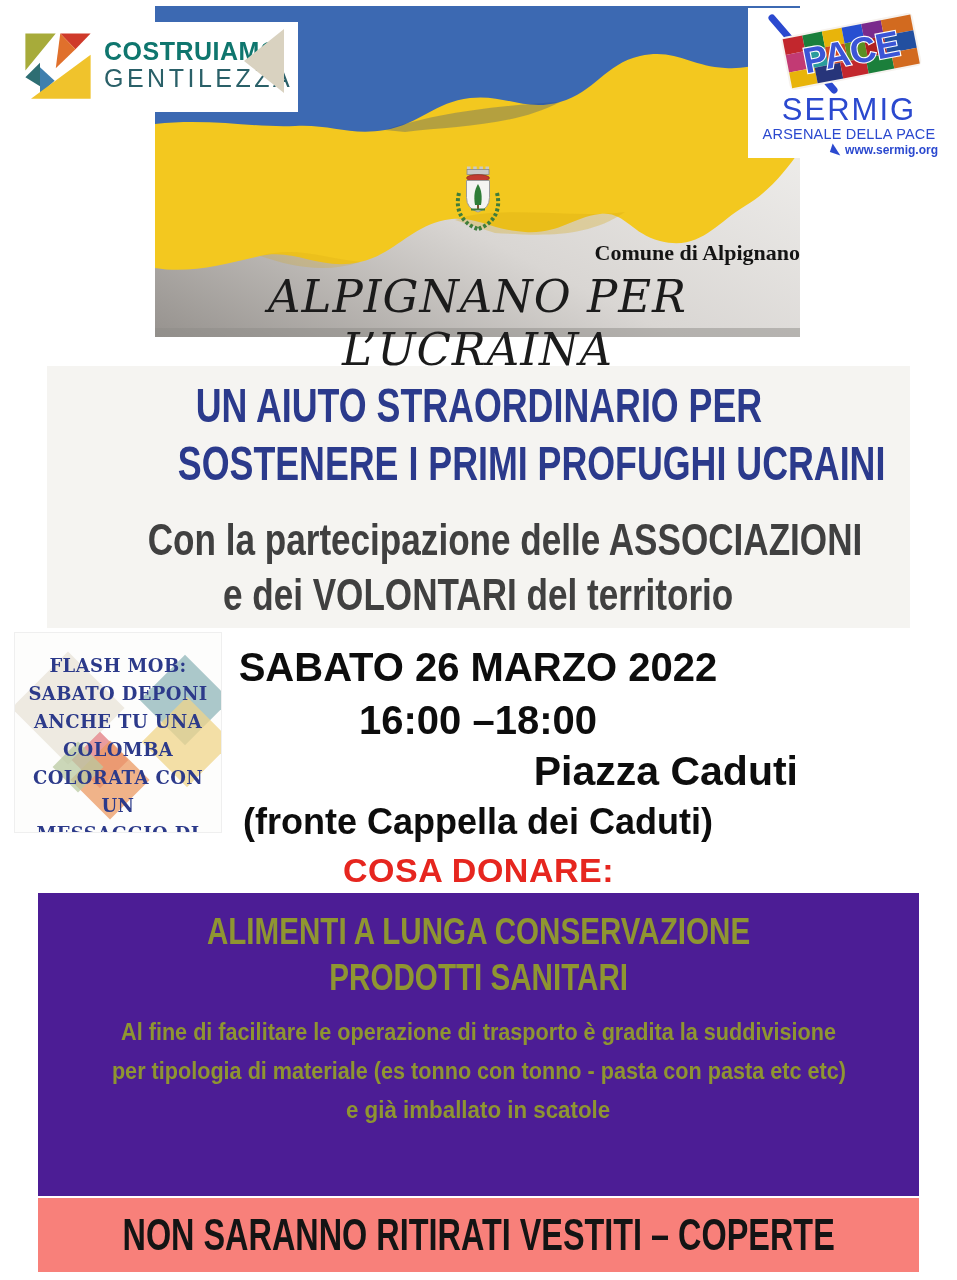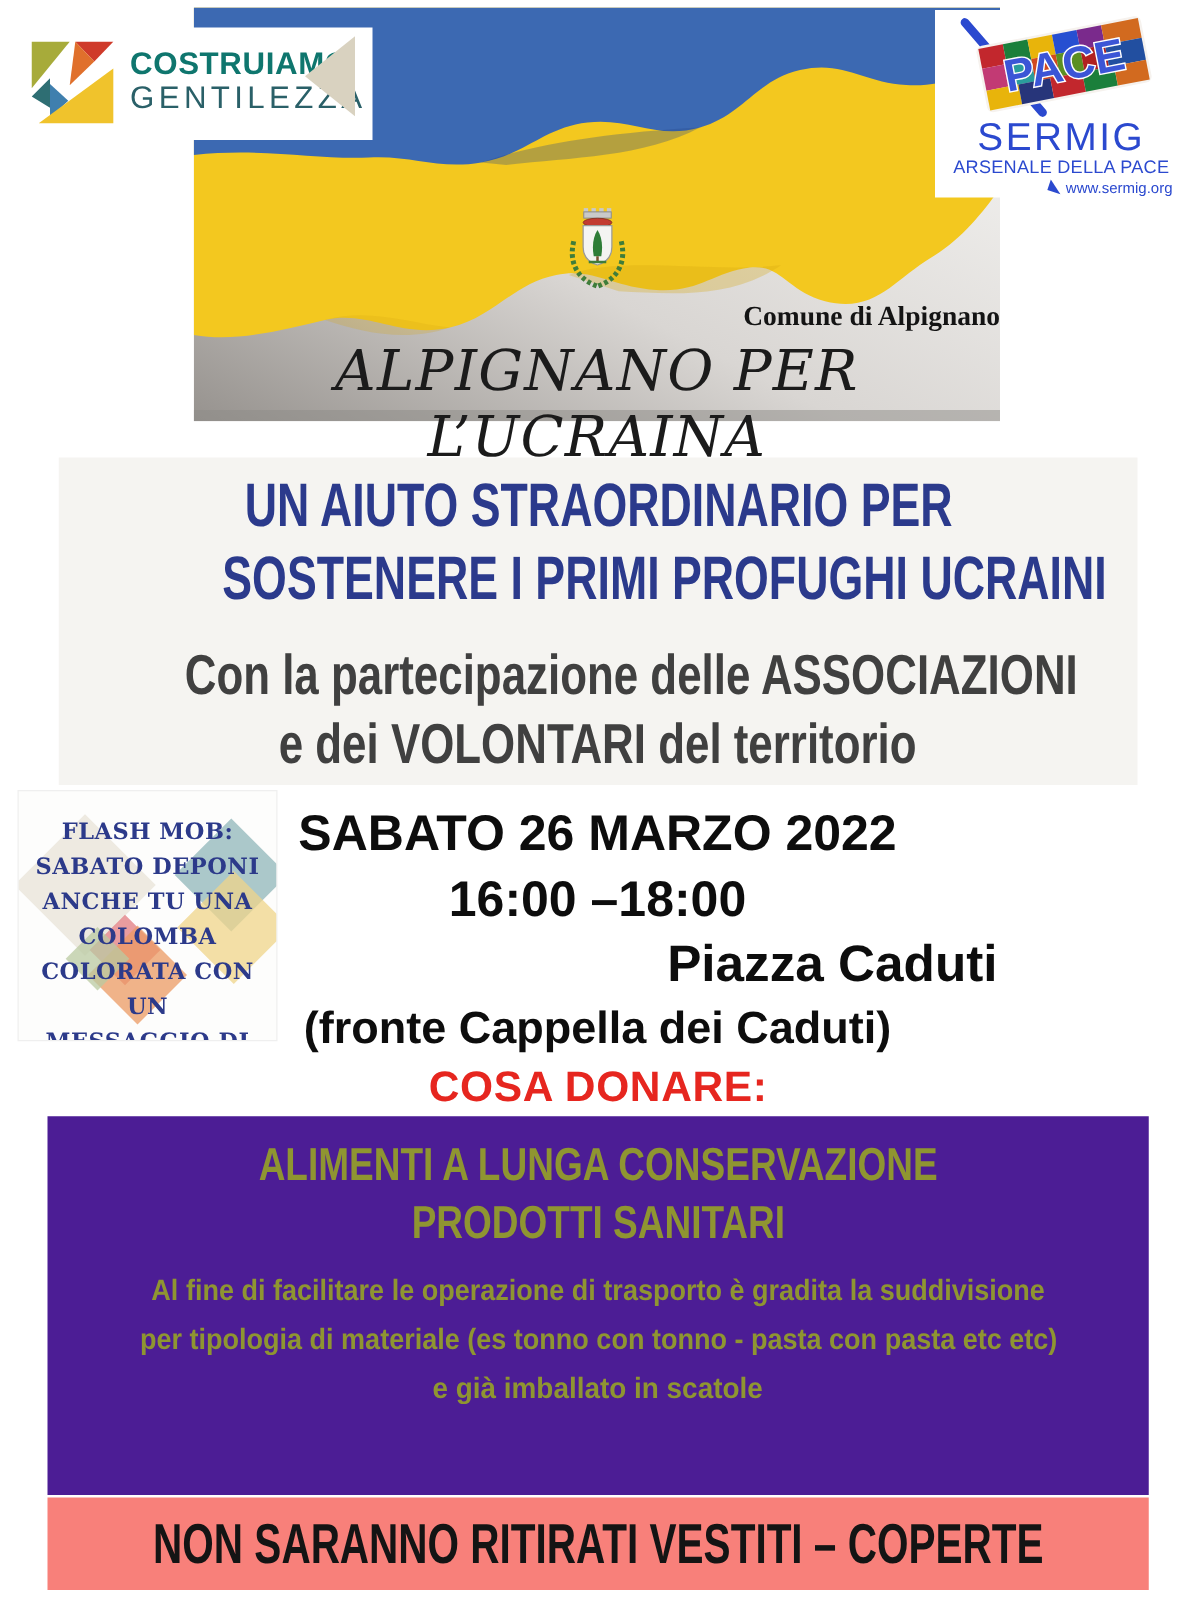--- a/index.html
+++ b/index.html
@@ -27,21 +27,21 @@
   .cg2{font-size:25px;font-weight:normal;color:#2a6068;letter-spacing:3.5px;}
   .play-tri{right:14px;top:7px;width:0;height:0;
     border-top:32px solid transparent;border-bottom:32px solid transparent;
     border-right:40px solid #d9d2c0;}
 
   
   .sermig-box{left:748px;top:8px;width:202px;height:150px;background:#fff;z-index:3;}
   .sermig-flag{left:10px;top:4px;width:182px;height:84px;}
   .sermig-name{left:0;right:0;top:84px;text-align:center;font-size:31px;color:#2b49cf;letter-spacing:2px;}
   .sermig-sub{left:0;right:0;top:118px;text-align:center;font-size:14.5px;color:#2b49cf;letter-spacing:.2px;}
-  .sermig-web{right:12px;top:135px;font-size:12px;font-weight:normal;color:#2b49cf;}
+  .sermig-web{right:12px;top:135px;font-size:12px;font-weight:bold;color:#2b49cf;}
   .mini-flag{display:inline-block;width:0;height:0;margin-right:3px;
     border-top:9px solid transparent;border-left:11px solid #2b49cf;transform:rotate(18deg);}
 
   
   .headline-box{left:47px;top:366px;width:863px;height:262px;background:#f5f4f1;text-align:center;}
   .h-navy{padding-top:10px;font-weight:bold;color:#2b3a8c;font-size:49px;line-height:58px;}
   .h-royal{margin-top:20px;font-weight:bold;color:#404040;font-size:45px;line-height:55px;}
 
   
   .flashmob-box{left:15px;top:633px;width:206px;height:199px;background:#fdfdfc;

